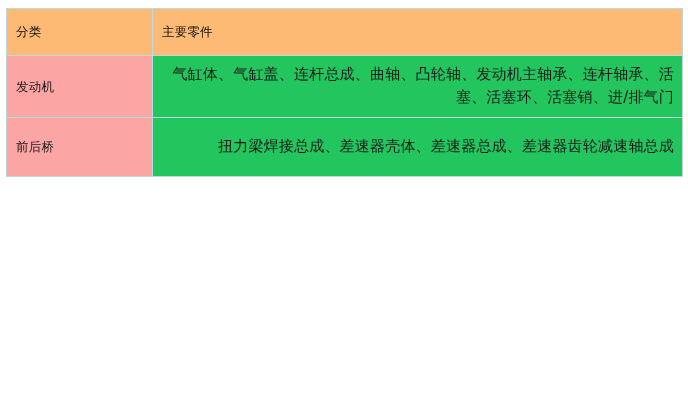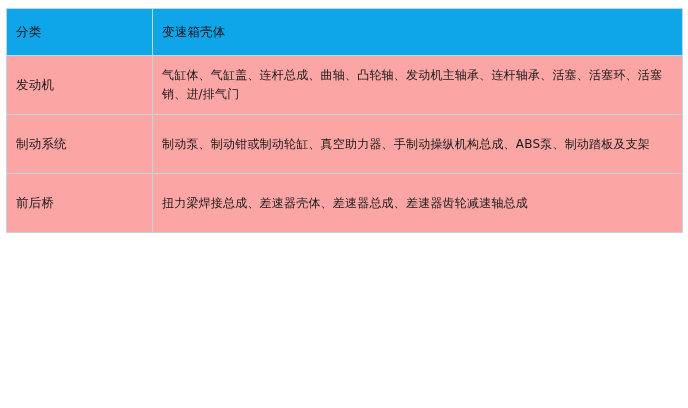--- a/index.html
+++ b/index.html
@@ -34,64 +34,61 @@
   table.parts-table td {
     border: 1px solid #bcd9e0;
     vertical-align: middle;
     padding: 7px 8px 7px 9px;
     font-size: 12.5px;
     line-height: 1.55;
     color: #1a1a1a;
     letter-spacing: 0.2px;
   }
   table.parts-table thead th {
-    background: #0ea5e9;
+    background: #fdba74;
     font-weight: normal;
     text-align: left;
     height: 34px;
     padding-top: 6px;
     padding-bottom: 6px;
     font-size: 12.5px;
     color: #111111;
   }
   table.parts-table tbody td.cat-cell {
     background: #fca5a5;
     white-space: nowrap;
     font-size: 12.5px;
   }
   table.parts-table tbody td.parts-cell {
-    background: #fca5a5;
-    font-size: 12px;
+    background: #22c55e;
+    font-size: 15px;
+    text-align: right;
   }
   .rowpad-1 td { height: 44px; }
   .rowpad-2 td { height: 44px; }
 </style>
 </head>
 <body>
 
 <div id="page">
   <table class="parts-table">
     <colgroup>
       <col class="col-cat">
       <col class="col-parts">
     </colgroup>
     <thead>
       <tr>
         <th>分类</th>
-        <th>变速箱壳体</th>
+        <th>主要零件</th>
       </tr>
     </thead>
     <tbody>
       <tr class="rowpad-2">
         <td class="cat-cell">发动机</td>
         <td class="parts-cell">气缸体、气缸盖、连杆总成、曲轴、凸轮轴、发动机主轴承、连杆轴承、活塞、活塞环、活塞销、进/排气门</td>
-      </tr>
-      <tr class="rowpad-2">
-        <td class="cat-cell">制动系统</td>
-        <td class="parts-cell">制动泵、制动钳或制动轮缸、真空助力器、手制动操纵机构总成、ABS泵、制动踏板及支架</td>
       </tr>
       <tr class="rowpad-1">
         <td class="cat-cell">前后桥</td>
         <td class="parts-cell">扭力梁焊接总成、差速器壳体、差速器总成、差速器齿轮减速轴总成</td>
       </tr>
 
     </tbody>
   </table>
 </div>
 

